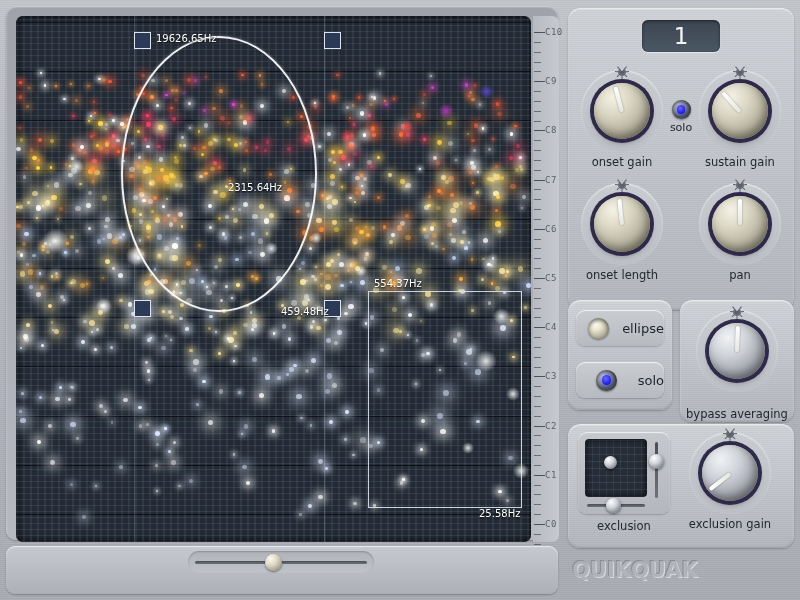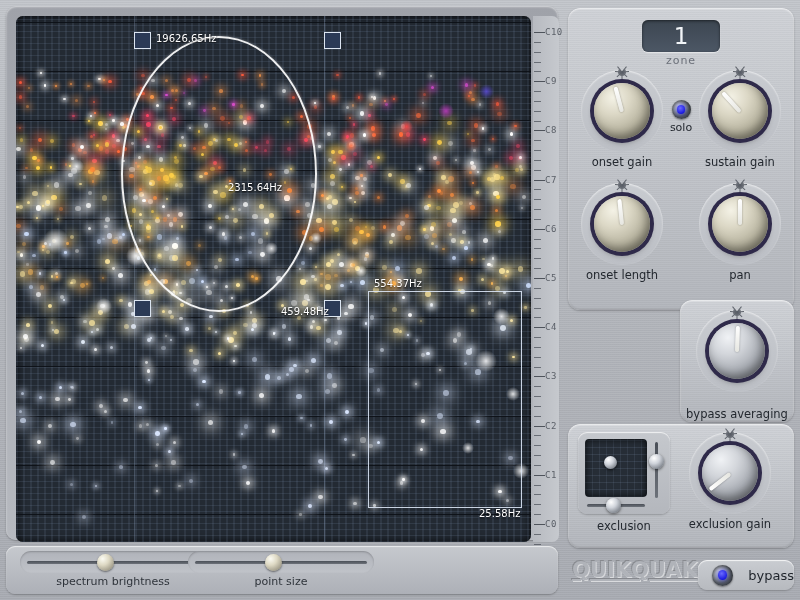--- a/index.html
+++ b/index.html
@@ -147,21 +147,21 @@
   .pad-dot{position:absolute;width:13px;height:13px;border-radius:50%;
     background:radial-gradient(circle at 34% 28%,#fff 0%,#cfd3da 38%,#8e939b 70%,#5d626a 100%);
     box-shadow:0 1px 3px rgba(0,0,0,.7);}
   .mini-track{position:absolute;background:linear-gradient(180deg,#4a4f57,#6d727a);border-radius:2px;}
   .mini-knob{position:absolute;width:15px;height:15px;border-radius:50%;
     background:radial-gradient(circle at 34% 28%,#fff 0%,#cfd3da 38%,#8e939b 70%,#5d626a 100%);
     box-shadow:0 1px 3px rgba(0,0,0,.55);}
 
   #brand{position:absolute;left:572px;top:558px;font-size:21px;font-weight:bold;
     font-family:"DejaVu Sans",sans-serif;letter-spacing:0px;
-    color:#b0b3b9;text-shadow:1px 1px 0 rgba(255,255,255,.55),-1px -1px 0 rgba(0,0,0,.18);text-decoration:underline;}
+    color:#b0b3b9;text-shadow:1px 1px 0 rgba(255,255,255,.55),-1px -1px 0 rgba(0,0,0,.18);}
   #bypass-pill{position:absolute;left:698px;top:560px;width:96px;height:30px;}
 </style>
 </head>
 <body>
 
 <div id="app">
 
   <div id="spectrum-wrap">
 
     <div id="spectrum">
@@ -1050,39 +1050,30 @@
         <div class="note" style="top: 262px;">C5</div>
         <div class="note" style="top: 311.2px;">C4</div>
         <div class="note" style="top: 360.4px;">C3</div>
         <div class="note" style="top: 409.6px;">C2</div>
         <div class="note" style="top: 458.8px;">C1</div>
         <div class="note" style="top: 508px;">C0</div>
       </div>
   </div>
 
   <div id="bottom-strip">
-    <div class="sl-group" style="left:14px;width:186px;">
-      <div class="sl-track-box">
-        <div class="sl-line"></div>
-        <div class="sl-knob" id="sb-knob" style="left: 76.75px;"></div>
-      </div>
-      <div class="sl-cap">spectrum brightness</div>
-    </div>
     <div class="sl-group" style="left:182px;width:186px;">
       <div class="sl-track-box">
         <div class="sl-line"></div>
         <div class="sl-knob" id="ps-knob" style="left: 76.75px;"></div>
       </div>
-      <div class="sl-cap">point size</div>
     </div>
   </div>
 
   <div class="panel" id="panel-zone">
     <div class="zone-box">1</div>
-    <div class="zone-cap">zone</div>
 
     <div class="knob-unit" style="left:126px;top:62px;width:92px;">
       <div class="knob-dish k-dish" style="width:82px;height:82px;margin:0 auto;">
         <div class="ticks">
             <i style="transform:translateX(-50%) rotate(-140deg);height:7px;opacity:1"></i>
             <i style="transform:translateX(-50%) rotate(-130.66666666666666deg);height:4px;opacity:0.7"></i>
             <i style="transform:translateX(-50%) rotate(-121.33333333333333deg);height:4px;opacity:0.7"></i>
             <i style="transform:translateX(-50%) rotate(-112deg);height:4px;opacity:0.7"></i>
             <i style="transform:translateX(-50%) rotate(-102.66666666666666deg);height:4px;opacity:0.7"></i>
             <i style="transform:translateX(-50%) rotate(-93.33333333333334deg);height:7px;opacity:1"></i>
@@ -1244,20 +1235,30 @@
             <i style="transform:translateX(-50%) rotate(140deg);height:7px;opacity:1"></i>
           </div>
         <div class="knob-body cream" style="inset:13px;">
           <div class="pointer" style="transform: rotate(-6deg);"></div>
         </div>
       </div>
       <div class="knob-cap">onset length</div>
     </div>
   </div>
 
+  <div class="panel" id="panel-ellipse">
+    <div class="btn-pill" style="left:8px;top:10px;width:88px;height:36px;">
+      <div class="led cream" style="width:21px;height:21px;"></div>
+      <span class="lbl">ellipse</span>
+    </div>
+    <div class="btn-pill" style="left:8px;top:62px;width:88px;height:36px;">
+      <div class="led blue" style="width:21px;height:21px;"></div>
+      <span class="lbl">solo</span>
+    </div>
+  </div>
 
   <div class="panel" id="panel-frame">
     <div class="knob-unit" style="left:11px;top:10px;width:92px;">
       <div class="knob-dish k-dish" style="width:82px;height:82px;margin:0 auto;">
         <div class="ticks">
             <i style="transform:translateX(-50%) rotate(-140deg);height:7px;opacity:1"></i>
             <i style="transform:translateX(-50%) rotate(-130.66666666666666deg);height:4px;opacity:0.7"></i>
             <i style="transform:translateX(-50%) rotate(-121.33333333333333deg);height:4px;opacity:0.7"></i>
             <i style="transform:translateX(-50%) rotate(-112deg);height:4px;opacity:0.7"></i>
             <i style="transform:translateX(-50%) rotate(-102.66666666666666deg);height:4px;opacity:0.7"></i>
@@ -1346,18 +1347,14 @@
         <div class="knob-body silver" style="inset:13px;">
           <div class="pointer" style="transform: rotate(-128deg);"></div>
         </div>
       </div>
       <div class="knob-cap">exclusion gain</div>
     </div>
   </div>
 
   <div id="brand">QUIKQUAK</div>
 
-  <div class="btn-pill" id="bypass-pill">
-    <div class="led blue" style="width:21px;height:21px;"></div>
-    <span class="lbl">bypass</span>
-  </div>
 
 </div>
 
 </body></html>

